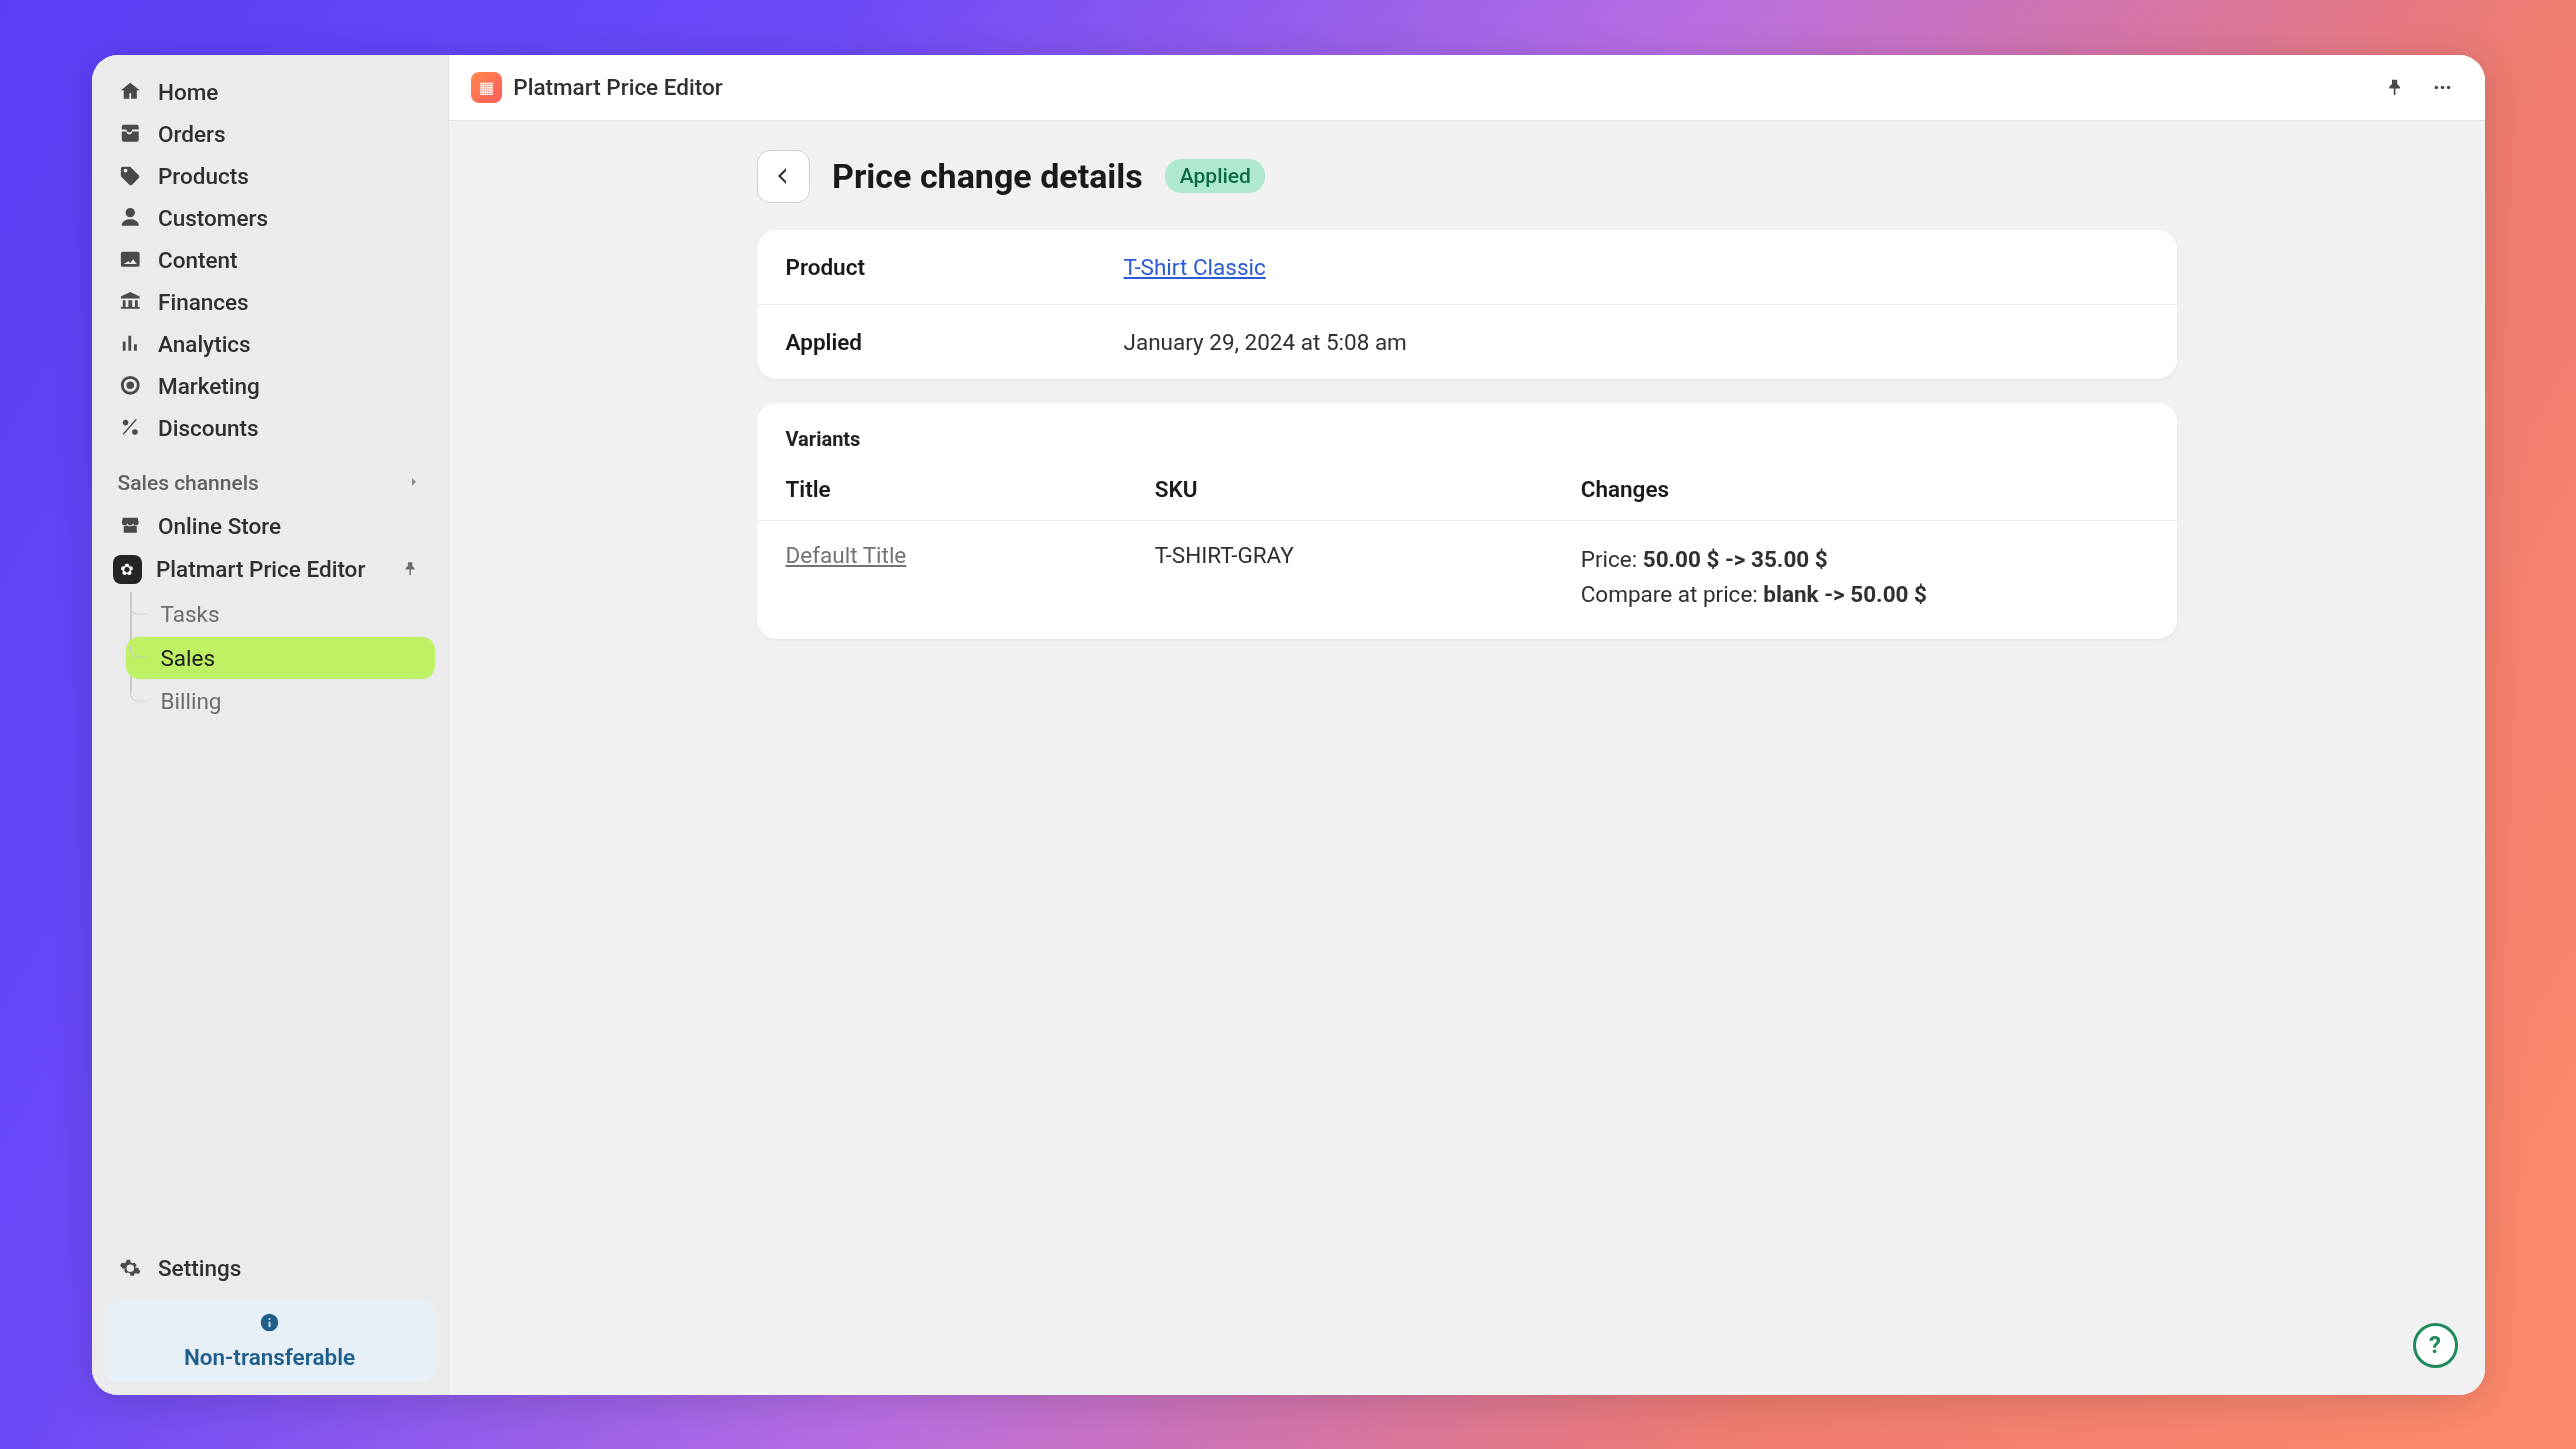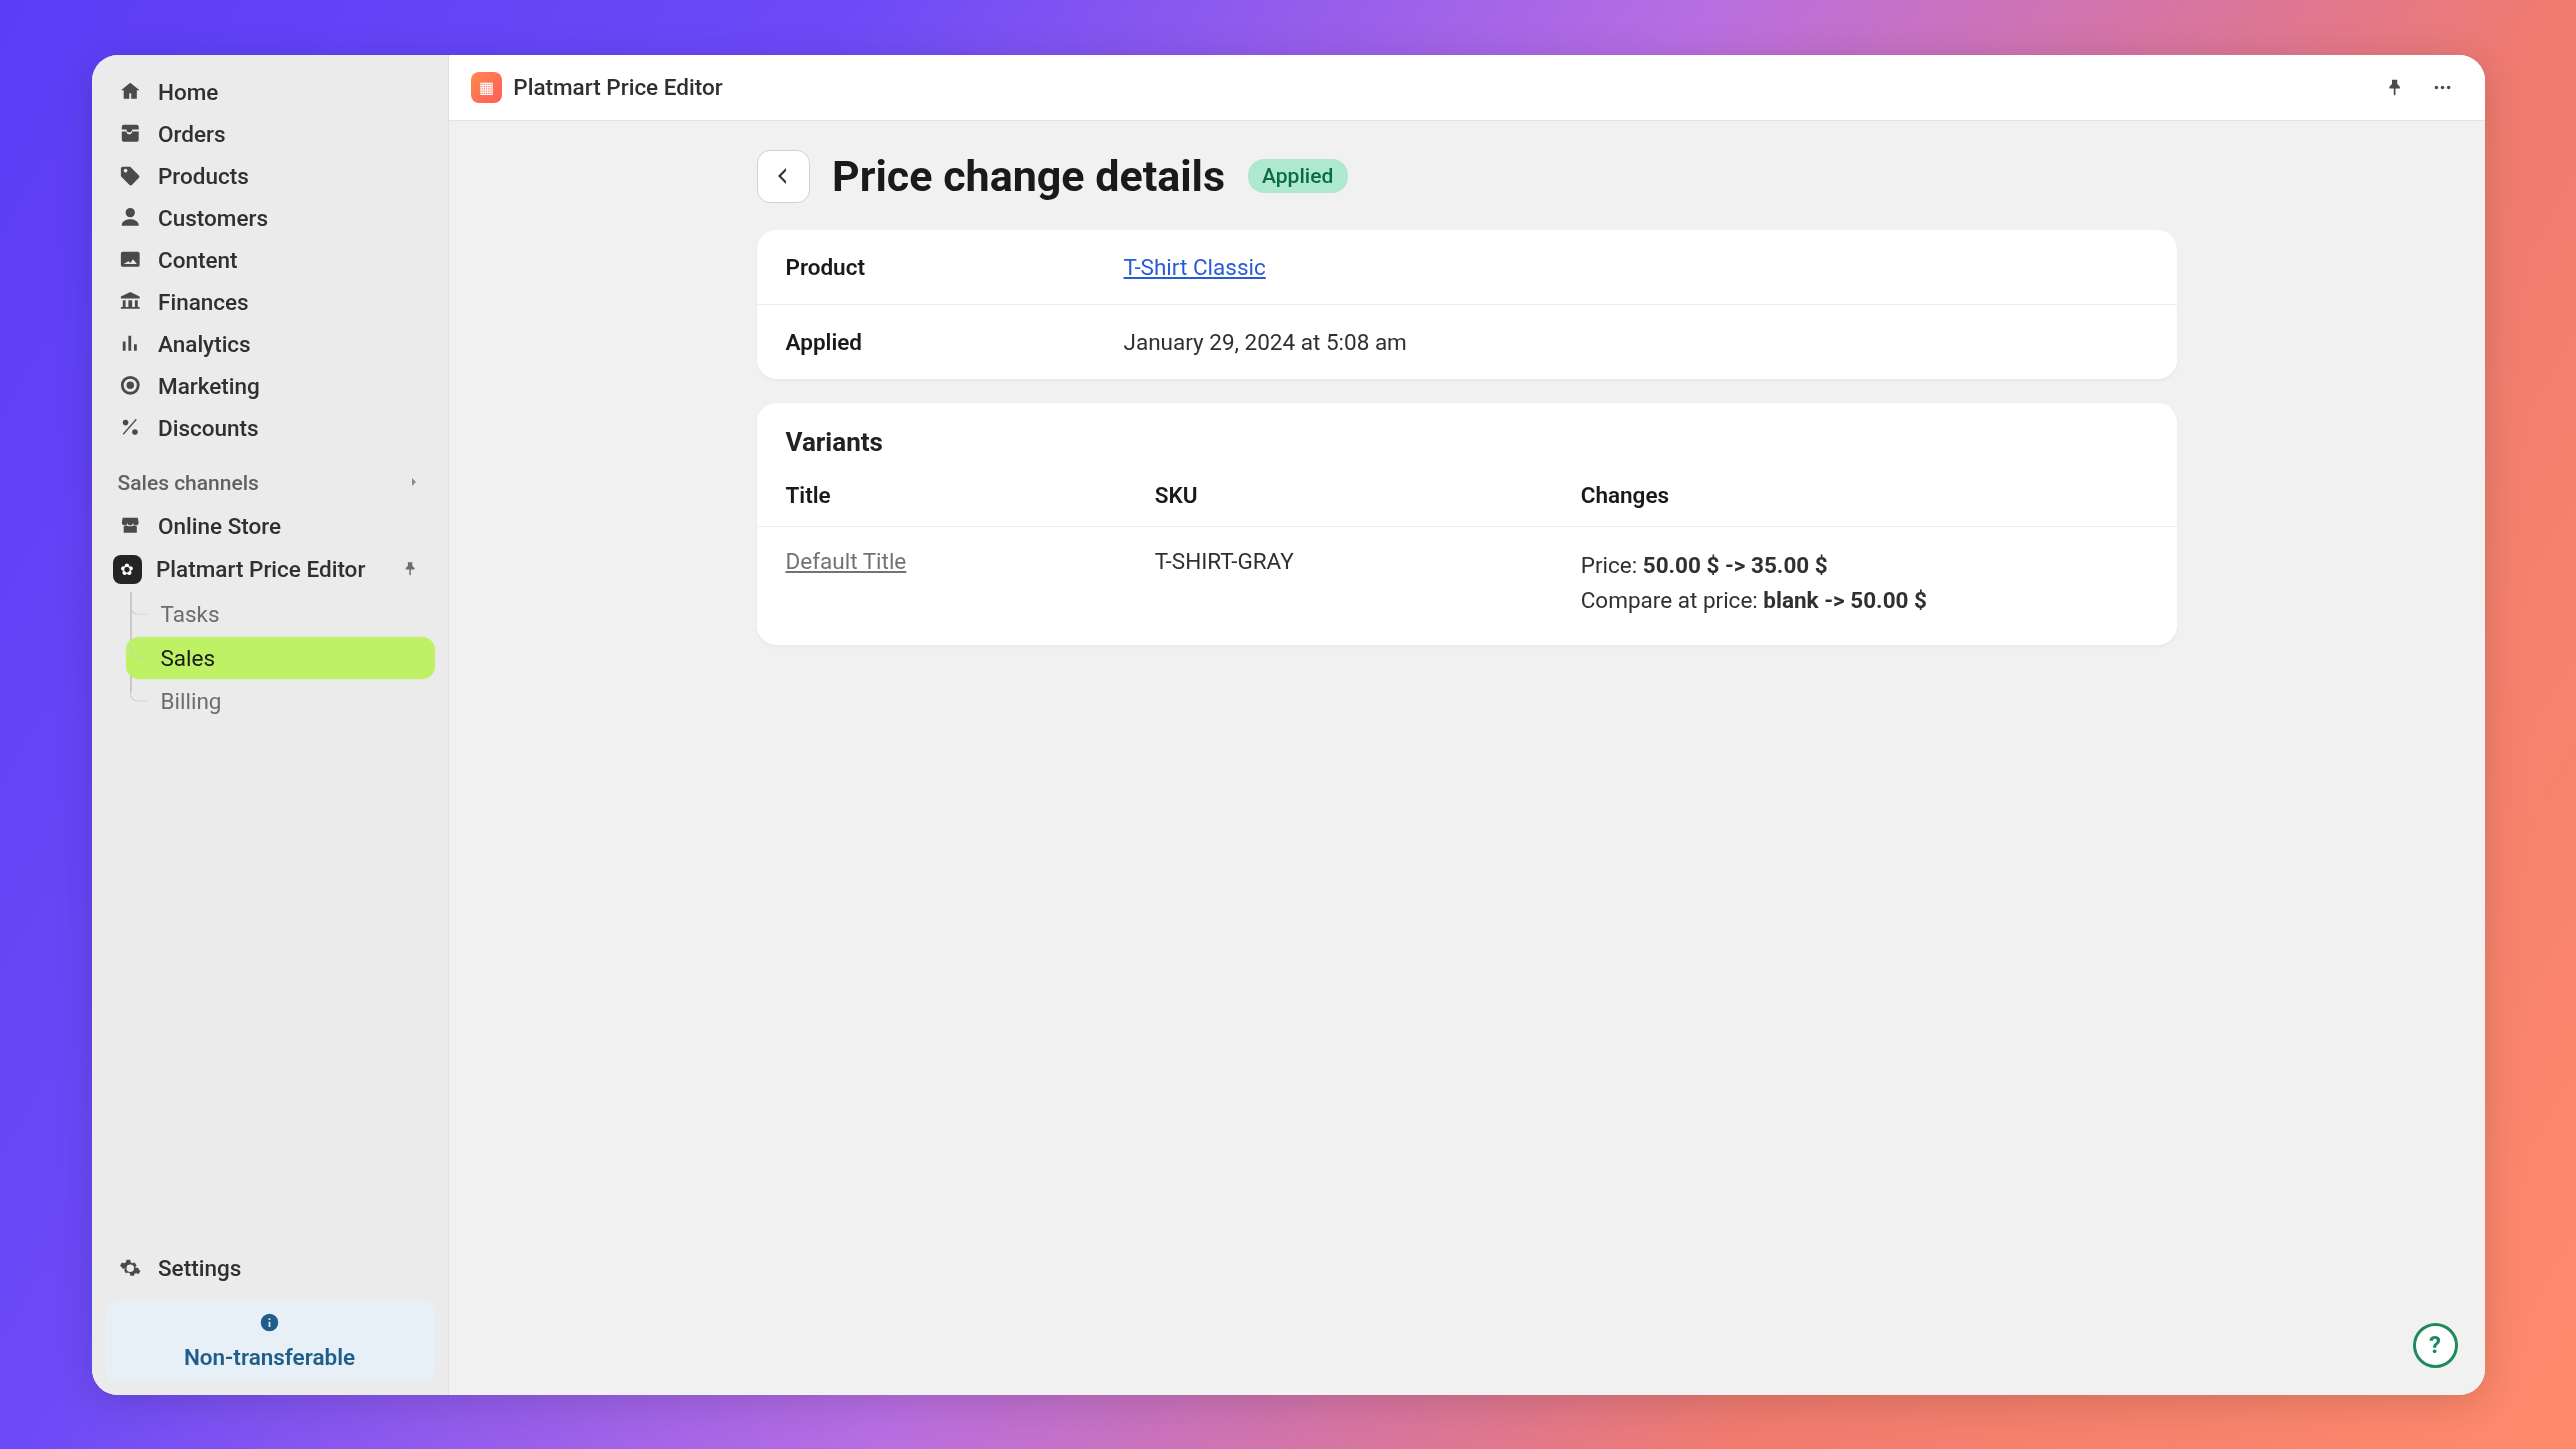--- a/index.html
+++ b/index.html
@@ -119,37 +119,37 @@
     width:1420px; margin:0 auto;
   }
   .page-header{
     display:flex; align-items:center; gap:22.5px; margin-bottom:27px;
   }
   .back-btn{
     width:53px;height:53px;border:1.6px solid #d0d0d0;border-radius:13px;
     background:#fff; display:flex;align-items:center;justify-content:center;cursor:pointer;
   }
   .back-btn svg{width:24px;height:24px;fill:#303030;}
-  .page-title{ font-size:43px; font-weight:700; color:#1a1a1a; }
+  .page-title{ font-size:34px; font-weight:700; color:#1a1a1a; }
   .badge{
     background:#aee9cf; color:#0b6b47; font-weight:500;
     padding:4.8px 14.5px; border-radius:16px; font-size:21px;
   }
   .card{
     background:#fff; border-radius:19.3px; box-shadow:0 1.6px 3.2px rgba(0,0,0,.04);
     margin-bottom:24px; padding:0;
   }
   .rows .row{
     display:flex; padding:24px 29px;
   }
   .rows .row + .row{ border-top:0.8px solid #ececec; }
   .row .label{ width:338px; font-weight:600; color:#1a1a1a; }
   .row .value{ color:#303030; }
   .row .value a{ color:#2a5bd7; text-decoration:underline; }
-  .card h3{ font-size:26px; font-weight:700; padding:24px 29px 14.5px 29px; }
+  .card h3{ font-size:20px; font-weight:700; padding:24px 29px 14.5px 29px; }
   table{ width:100%; border-collapse:collapse; }
   thead th{
     text-align:left; font-weight:600; color:#1a1a1a; font-size:22.5px;
     padding:11.3px 29px 17.7px 29px; border-bottom:0.8px solid #ececec;
   }
   tbody td{
     padding:21px 29px 27px 29px; vertical-align:top; color:#303030;
   }
   tbody td a{ color:#737373; text-decoration:underline; }
   .chg-line{ line-height:1.55; }

